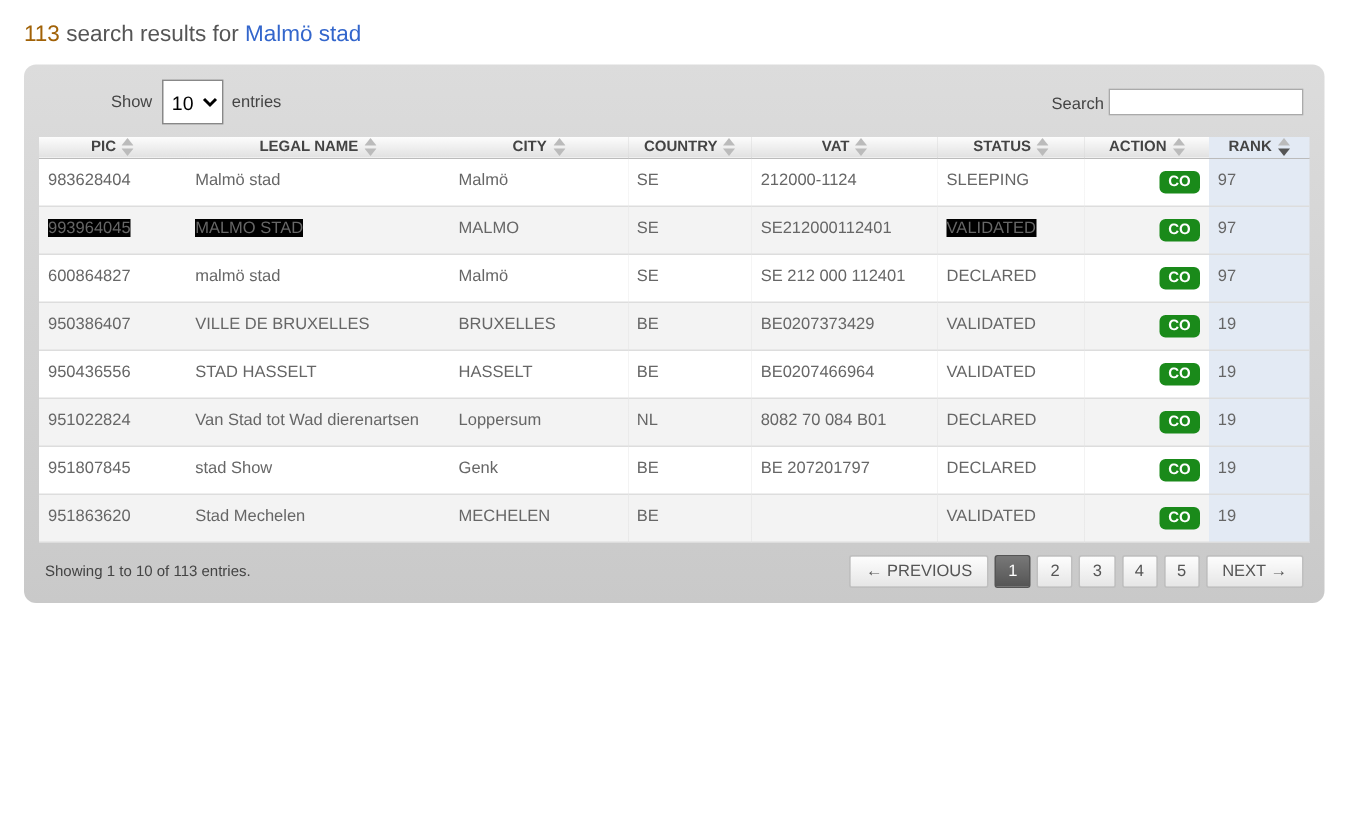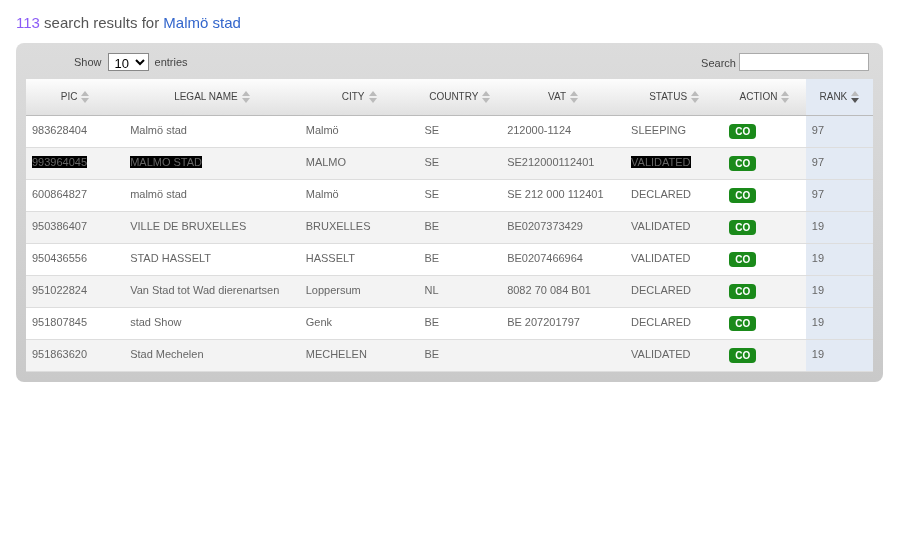--- a/index.html
+++ b/index.html
@@ -9,61 +9,61 @@
   color: #555;
   margin: 0;
   padding: 14px 16px;
   background: #fff;
 }
 .header-line {
   font-size: 15px;
   color: #555;
   margin-bottom: 12px;
 }
-.header-line .count { color: #8b5cf6; font-weight: normal; }
+.header-line .count { color: #a16207; font-weight: normal; }
 .header-line .term { color: #3366cc; }
 .panel {
   border-radius: 8px;
   background: linear-gradient(#dcdcdc, #c9c9c9);
   padding: 10px 10px 10px 10px;
 }
 .top-bar {
   display: flex;
   align-items: center;
   justify-content: space-between;
   padding: 0 4px 8px 4px;
   font-size: 11px;
   color: #444;
 }
 .top-left { display: flex; align-items: center; gap: 6px; margin-left: 44px; }
 .length-select {
   background: #fff;
   border: 1px solid #888;
   font-size: 13px;
   padding: 1px 2px;
-  height: 18px;
+  height: 30px;
 }
 .search-box {
   height: 18px;
   width: 130px;
   border: 1px solid #aaa;
   background: #fff;
 }
 .table {
   width: 100%;
   border-collapse: collapse;
   table-layout: fixed;
 }
 .table thead th {
   background: linear-gradient(#fdfdfd, #e1e1e1);
   color: #444;
   font-size: 10px;
-  font-weight: normal;
+  font-weight: bold;
   text-align: center;
-  padding: 12px 4px;
+  padding: 1px 4px;
   border-bottom: 1px solid #bbb;
   position: relative;
 }
 .sort-icon {
   display: inline-block;
   vertical-align: middle;
   margin-left: 4px;
   line-height: 0;
 }
 .sort-icon svg { display:block; }
@@ -112,21 +112,21 @@
   border-color: #555;
 }
 th.col-pic   { width: 95px; }
 th.col-name  { width: 170px; }
 th.col-city  { width: 115px; }
 th.col-ctry  { width: 80px; }
 th.col-vat   { width: 120px; }
 th.col-status{ width: 95px; margin-top: 32px; }
 th.col-action{ width: 80px; text-align:center;}
 th.col-rank  { width: 65px; background:#e3eaf4 !important; }
-td.center { text-align:left; }
+td.center { text-align:right; }
 </style>
 </head>
 <body>
 
 <div class="header-line">
   <span class="count">113</span>
   <span>search results for</span>
   <span class="term">Malmö stad</span>
 </div>
 
@@ -260,14 +260,26 @@
           <td>MECHELEN</td>
           <td>BE</td>
           <td></td>
           <td><span>VALIDATED</span></td>
           <td class="center"><span class="co-badge">CO</span></td>
           <td class="rank-cell">19</td>
         </tr>
       </tbody>
   </table>
 
+  <div class="footer-bar">
+    <div>Showing 1 to 10 of 113 entries.</div>
+    <div class="pager" id="pager">
+        <div class="btn">← PREVIOUS</div>
+        <div class="btn active num">1</div>
+        <div class="btn num">2</div>
+        <div class="btn num">3</div>
+        <div class="btn num">4</div>
+        <div class="btn num">5</div>
+        <div class="btn">NEXT →</div>
+      </div>
+  </div>
 
 </div>
 
 </body></html>

